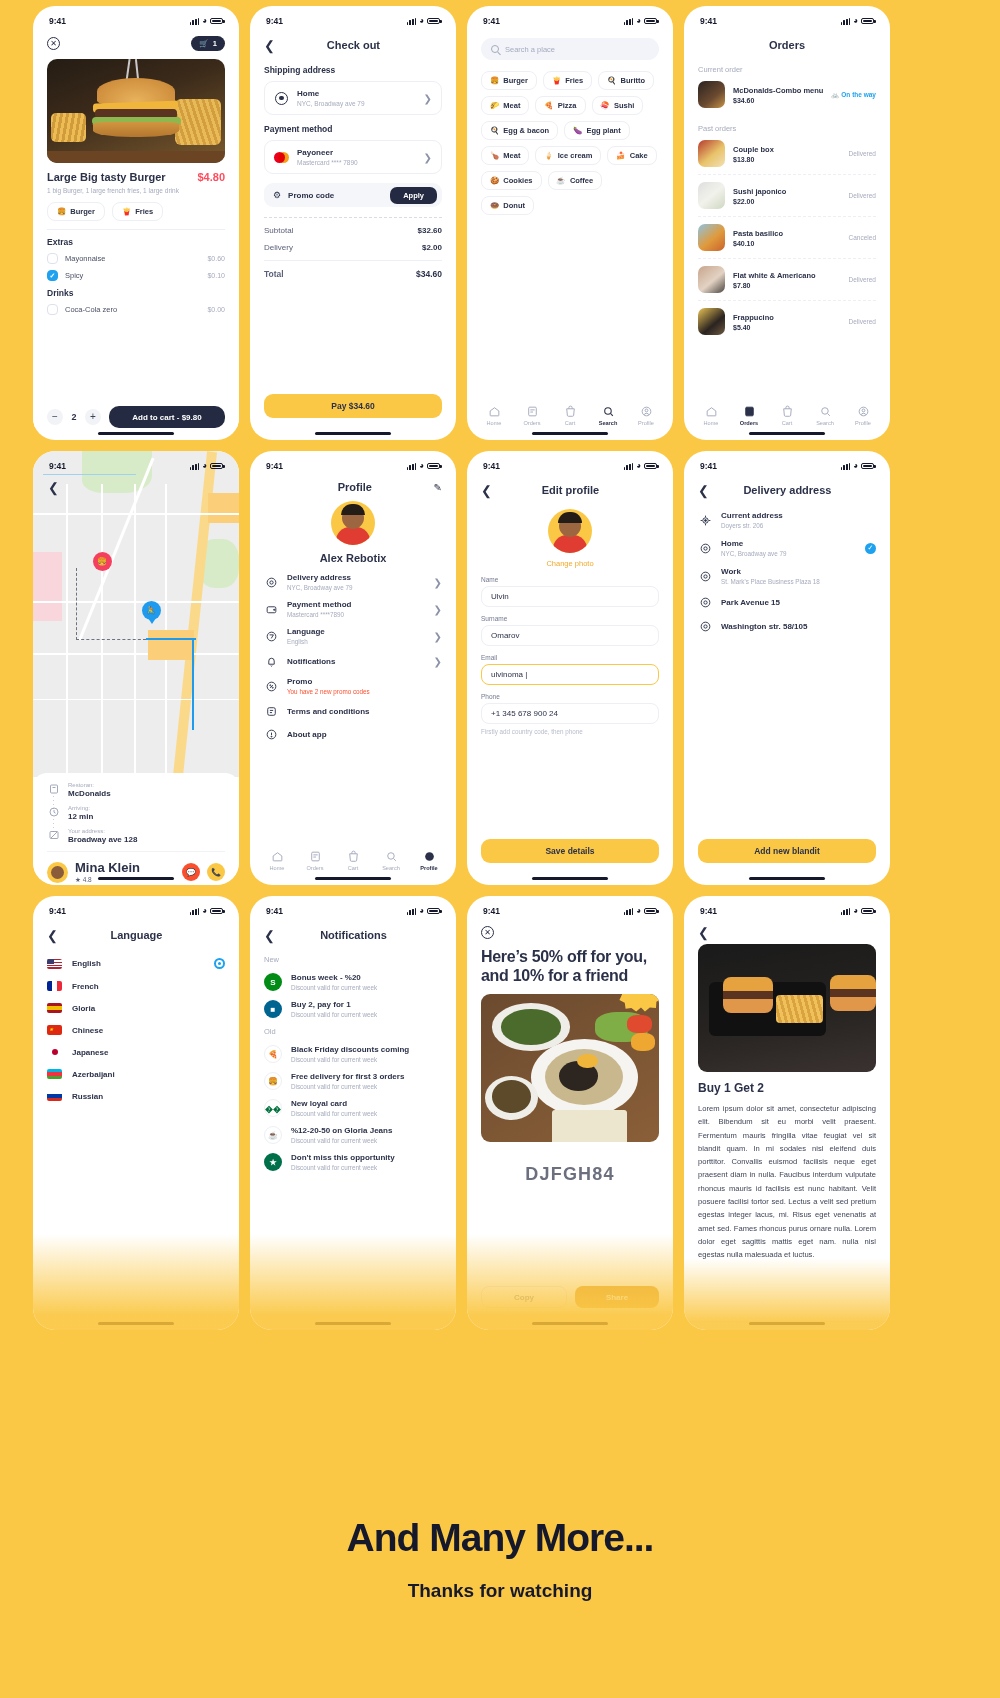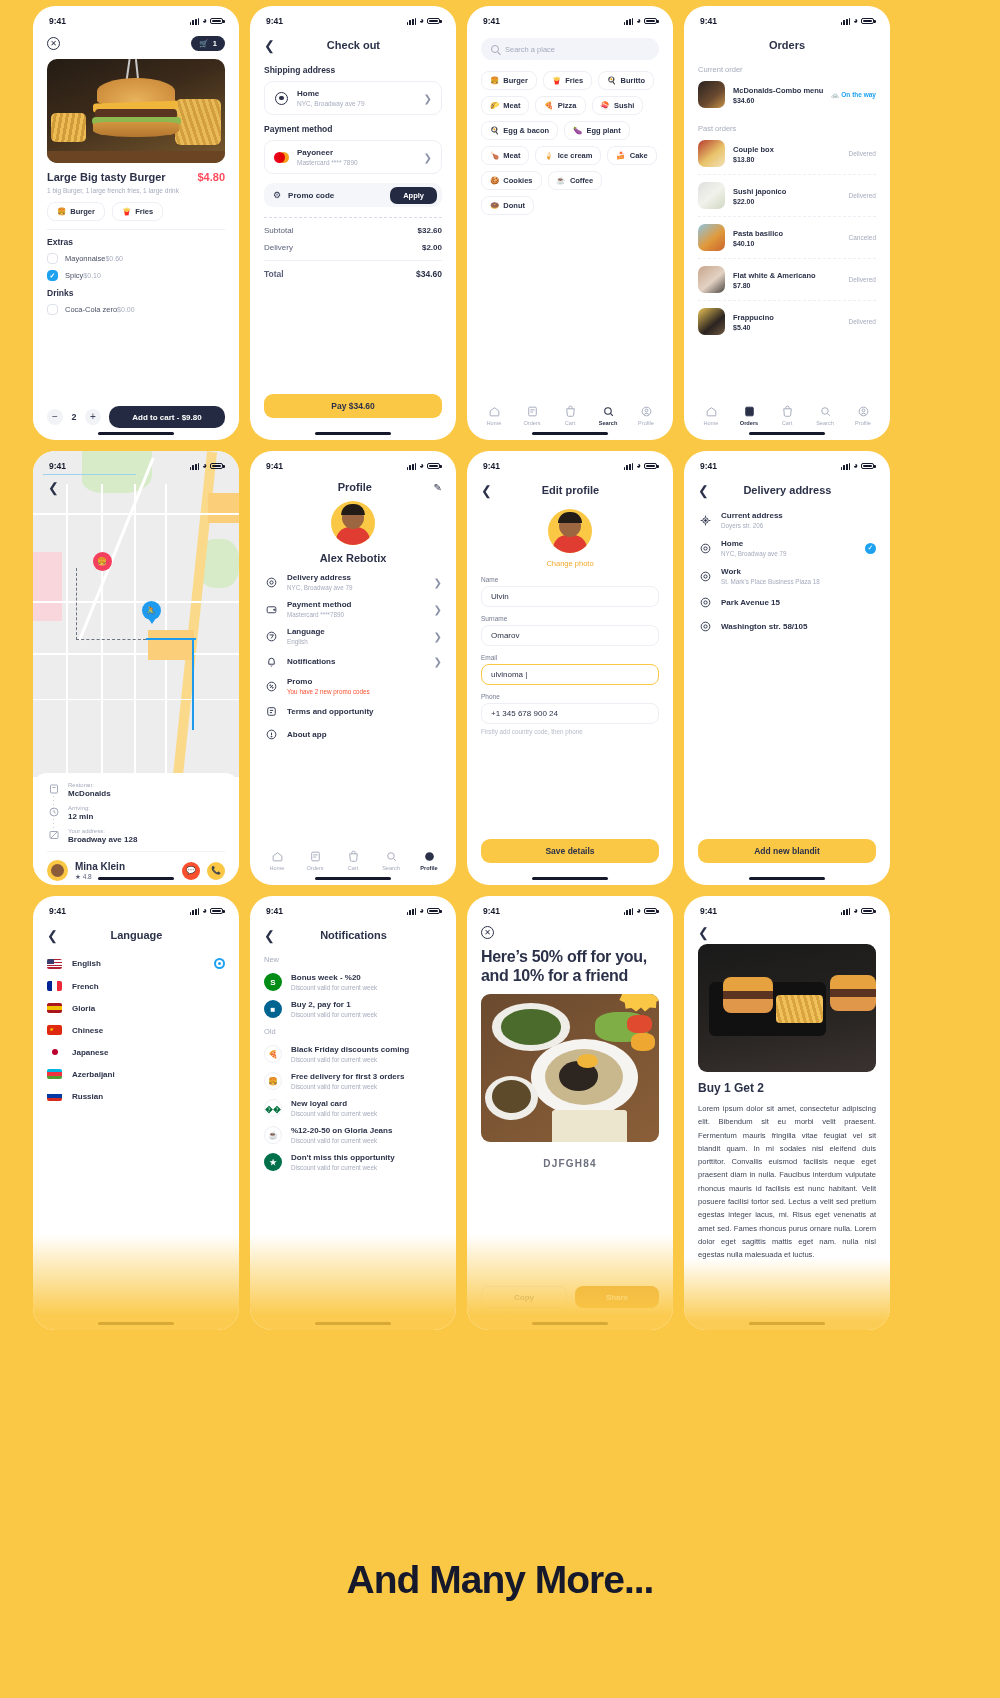--- a/index.html
+++ b/index.html
@@ -81,21 +81,21 @@
 
   .p-title-row { display:flex; justify-content:space-between; align-items:baseline; margin: 8px 14px 0 14px;}
   .p-title { font-size:11px; font-weight:bold; }
   .p-price { font-size:11px; font-weight:bold; color:#FF4D5E; }
   .p-desc { margin: 3px 14px 0 14px; font-size:6.5px; color:#A6ABBD; line-height:1.45; }
   .chips { display:flex; gap:7px; margin: 7px 14px 0 14px; }
   .chip { border:1px solid #EDEFF4; border-radius:8px; padding:4px 9px; font-size:7.5px;
           font-weight:bold; display:flex; align-items:center; gap:4px; }
   .divider { height:1px; background:#EDEFF4; margin: 8px 14px 0 14px; }
   .sec-h { margin: 7px 14px 0 14px; font-size:8.5px; font-weight:bold; }
-  .opt-row { display:flex; align-items:center; margin: 6px 14px 0 14px; }
+  .opt-row { display:flex; align-items:center; justify-content:space-between; margin: 6px 14px 0 14px; }
   .opt-left { display:flex; align-items:center; gap:7px; }
   .cbox { width:11px;height:11px;border:1px solid #DDE1EA;border-radius:4px; }
   .cbox.on { background:#1EA2F0; border-color:#1EA2F0; color:#fff; font-size:7px;
              display:flex;align-items:center;justify-content:center; }
   .opt-name { font-size:7.5px; color:#4A5066; }
   .opt-price { font-size:7px; color:#A6ABBD; }
   .fadeout { position:absolute; left:0; bottom:34px; width:100%; height:26px;
              background:linear-gradient(180deg,rgba(255,255,255,0),#fff 75%); }
   .s1-bar { position:absolute; left:0; bottom:12px; width:100%; display:flex; align-items:center;
             gap:8px; padding: 0 14px; background:#fff; }
@@ -188,21 +188,21 @@
   .tl-ic { width:13px;height:13px;flex:none;color:#8C93A8;display:flex;align-items:center;justify-content:center;}
   .tl-ic svg{width:12px;height:12px;}
   .tl-k { font-size:6px; color:#A6ABBD; }
   .tl-v { font-size:8px; font-weight:bold; margin-top:1px;}
   .tl-dots { position:absolute; left:6px; top:14px; width:1px; height:15px;
              background: repeating-linear-gradient(180deg,#C9CEDB 0 1.5px,transparent 1.5px 4px);}
   .drv { display:flex; align-items:center; gap:7px; border-top:1px solid #F0F2F6; padding-top:8px; margin-top:2px;}
   .drv-av { width:21px;height:21px;border-radius:50%;background:#FBC846;flex:none;position:relative;overflow:hidden;}
   .drv-av::after{content:'';position:absolute;left:4px;top:4px;width:13px;height:13px;border-radius:50%;background:#8a5c3a;}
   .drv-m { flex:1; }
-  .drv-n { font-size:10px; font-weight:bold; }
+  .drv-n { font-size:13px; font-weight:bold; }
   .drv-r { font-size:6.5px; color:#5B617A; margin-top:1px;}
   .rbtn { width:18px;height:18px;border-radius:50%;display:flex;align-items:center;justify-content:center;
           color:#fff; font-size:8px; }
   .rbtn.red { background:#F8502F; }
   .rbtn.yel { background:#FBC846; }
 
   
   .p-head { display:flex; align-items:center; padding: 6px 14px 0 14px; }
   .p-head .t { flex:1; text-align:center; font-size:11px; font-weight:bold; }
   .avatar { width:44px;height:44px;border-radius:50%;background:#FBC846;margin: 8px auto 0 auto;
@@ -253,21 +253,21 @@
   .promo-h { margin: 8px 14px 0 14px; font-size:16px; font-weight:bold; line-height:1.2; letter-spacing:-0.3px;}
   .promo-img { margin: 9px 14px 0 14px; height:148px; border-radius:9px; overflow:hidden; position:relative;
                background: linear-gradient(150deg,#6b4a2f,#8a5f38); }
   .badge { position:absolute; right:-4px; top:-26px; width:44px; height:44px; background:#FBC846;
            display:flex; align-items:center; justify-content:center; font-size:7px; font-weight:bold;
            color:#2B3149; z-index:3;
            clip-path: polygon(50% 0%,61% 9%,75% 5%,81% 18%,95% 19%,95% 33%,100% 45%,92% 56%,
                               97% 69%,85% 76%,84% 90%,70% 89%,59% 98%,50% 89%,39% 98%,28% 90%,
                               15% 92%,13% 78%,1% 72%,7% 59%,0% 47%,8% 35%,4% 21%,18% 18%,22% 5%,37% 9%);}
   .plate { position:absolute; background:#F4F3EF; border-radius:50%; }
-  .pcode { text-align:center; font-size:10px; font-weight:bold; letter-spacing:1.2px; margin-top:16px; color:#6C6F7E;}
+  .pcode { text-align:center; font-size:18px; font-weight:bold; letter-spacing:1.2px; margin-top:22px; color:#6C6F7E;}
   .pbtns { position:absolute; left:14px; right:14px; bottom:22px; display:flex; gap:8px; }
   .pb { flex:1; height:22px; border-radius:8px; display:flex; align-items:center; justify-content:center;
         font-size:8px; font-weight:bold; }
   .pb.ghost { border:1px solid #EDEFF4; color:#9BA0B2; }
   .pb.solid { background:#E6A93C; color:#fff; }
 
   
   .art-img { margin: 4px 14px 0 14px; height:128px; border-radius:9px; overflow:hidden; position:relative;
              background: linear-gradient(170deg,#1a1a1a 0%,#262321 55%,#3a3230 100%); }
   .pan { position:absolute; left:6%; top:30%; width:66%; height:42%; background:#111; border-radius:6px; }
@@ -884,21 +884,21 @@
         </div>
     </div>
     <div class="menu-row">
       <div class="menu-ic">
           <svg viewBox="0 0 24 24" fill="none" stroke="#2B3149" stroke-width="1.7">
             <rect x="5" y="5" width="14" height="14" rx="3"></rect>
             <path d="M9 10h6M9 14h4"></path>
           </svg>
         </div>
       <div class="menu-m">
-          <div class="menu-t">Terms and opportunity</div>
+          <div class="menu-t">Terms and conditions</div>
         </div>
     </div>
     <div class="menu-row">
       <div class="menu-ic">
           <svg viewBox="0 0 24 24" fill="none" stroke="#2B3149" stroke-width="1.7">
             <circle cx="12" cy="12" r="8"></circle>
             <path d="M12 8.5v4.5"></path>
             <circle cx="12" cy="15.8" r=".9" fill="#2B3149"></circle>
           </svg>
         </div>
@@ -1288,13 +1288,14 @@
     <div class="art-h">Buy 1 Get 2</div>
     <div class="art-p">Lorem ipsum dolor sit amet, consectetur adipiscing elit. Bibendum sit eu morbi velit praesent. Fermentum mauris fringilla vitae feugiat vel sit blandit quam. In mi sodales nisl eleifend duis porttitor. Convallis euismod facilisis neque eget praesent diam in nulla. Faucibus interdum vulputate rhoncus mauris id facilisis est nunc habitant. Velit posuere facilisi tortor sed. Lectus a velit sed pretium egestas integer lacus, mi. Risus eget venenatis at amet sed. Fames rhoncus purus ornare nulla. Lorem dolor eget sagittis mattis eget nam. nulla nisl egestas nulla malesuada et luctus.</div>
     <div class="art-fade"></div>
     <div class="homebar" style="background:#D9A938"></div>
   </div>
 
 </div>
 
 <div class="footer">
   <div class="f1">And Many More...</div>
+  <div class="f2">Thanks for watching</div>
 </div>
 
 </body></html>

